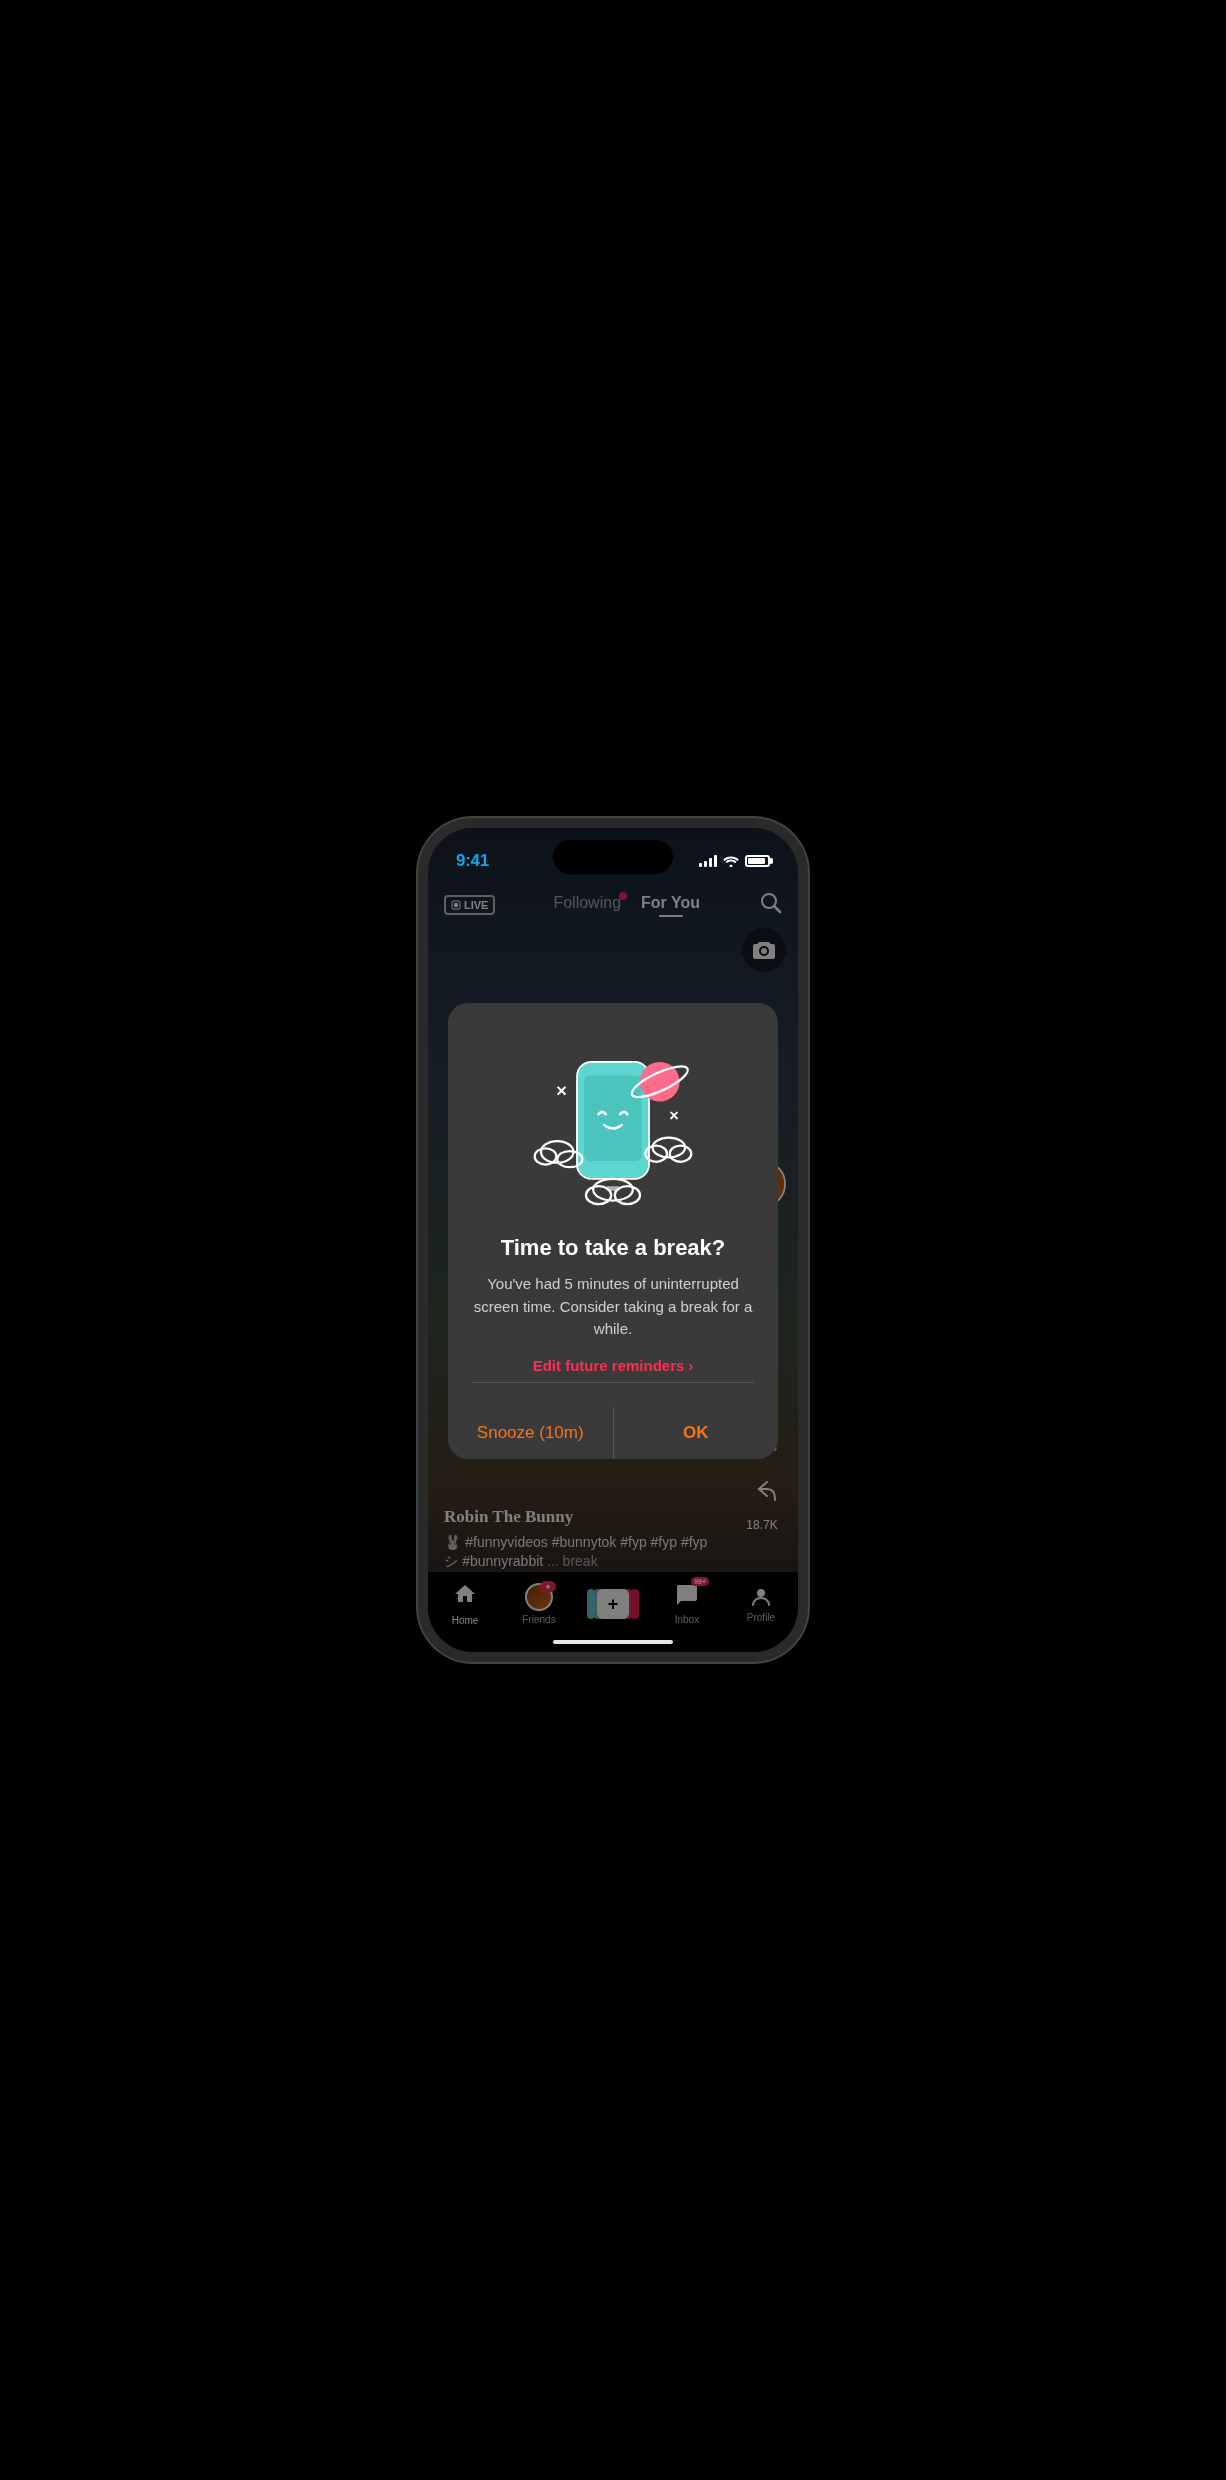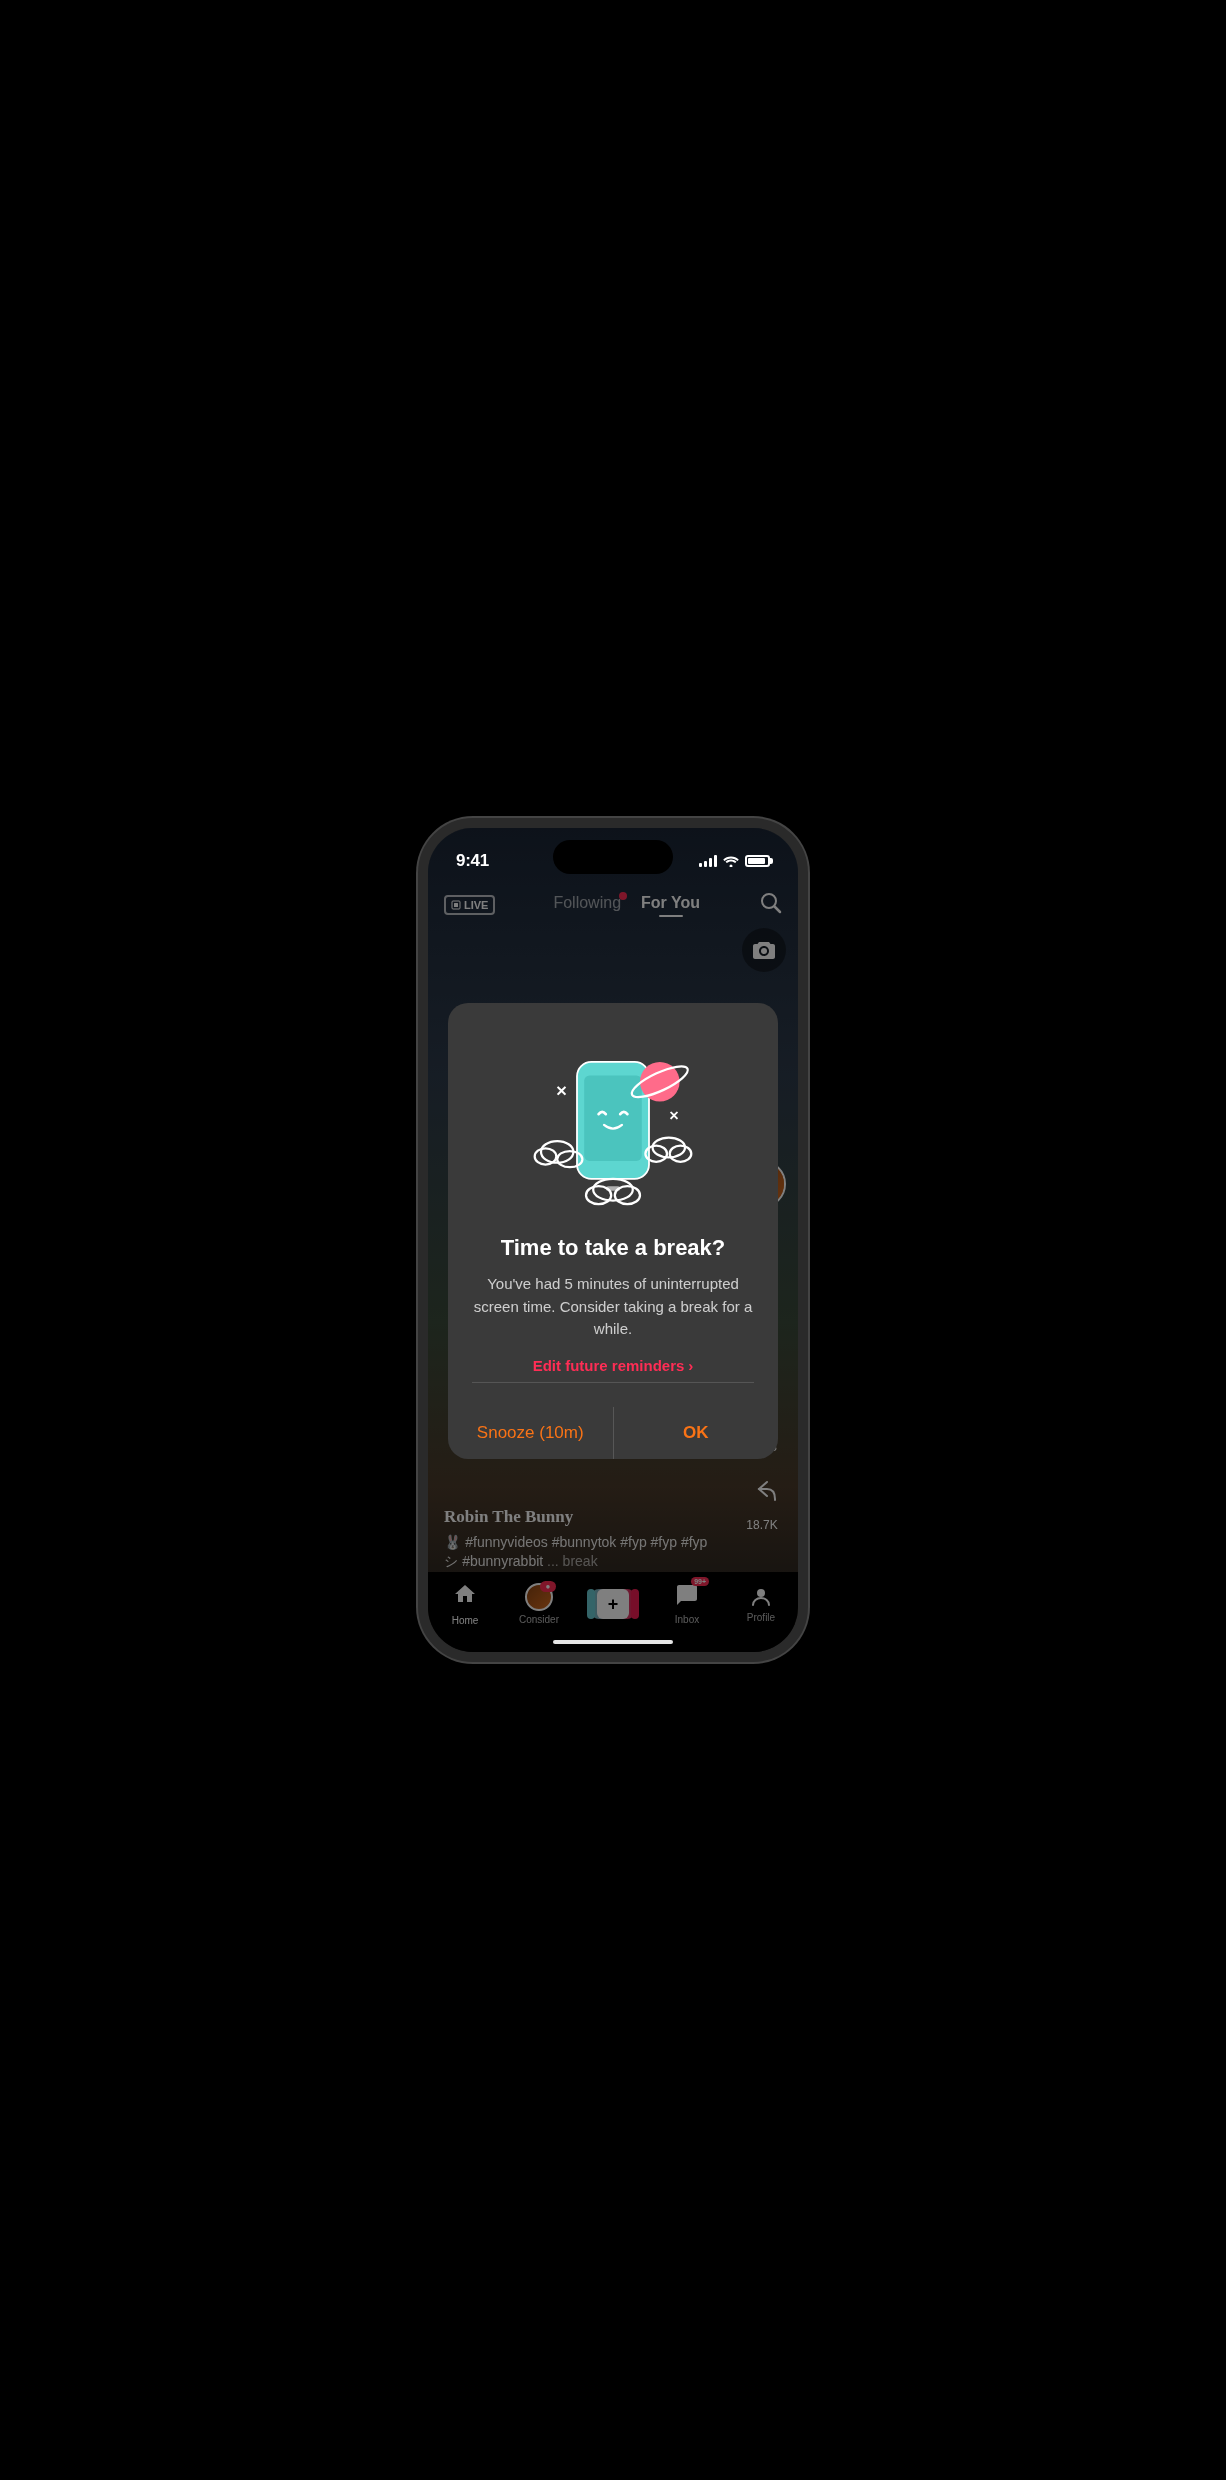--- a/index.html
+++ b/index.html
@@ -42,21 +42,21 @@
       position: absolute;
       top: 0;
       left: 0;
       right: 0;
       height: 54px;
       display: flex;
       align-items: center;
       justify-content: space-between;
       padding: 12px 28px 0;
       z-index: 99;
-      color: #ffffff;
+      color: #0ea5e9;
     }
 
     .status-time {
       font-size: 17px;
       font-weight: 600;
       letter-spacing: -0.3px;
     }
 
     .status-icons {
       display: flex;
@@ -660,21 +660,21 @@
         <svg width="24" height="24" viewBox="0 0 24 24" fill="white">
           <path d="M10 20v-6h4v6h5v-8h3L12 3 2 12h3v8z"></path>
         </svg>
       </div>
       <span class="nav-label active">Home</span>
     </div>
 
     <div class="nav-item" style="position:relative;">
       <div class="nav-avatar-circle"></div>
       <span class="nav-badge" style="top:-2px;right:20px;">●</span>
-      <span class="nav-label">Consider</span>
+      <span class="nav-label">Friends</span>
     </div>
 
     <div class="nav-item">
       <div class="add-button">
         <div class="add-icon-inner">+</div>
       </div>
     </div>
 
     <div class="nav-item" style="position:relative;">
       <div style="position:relative;">

